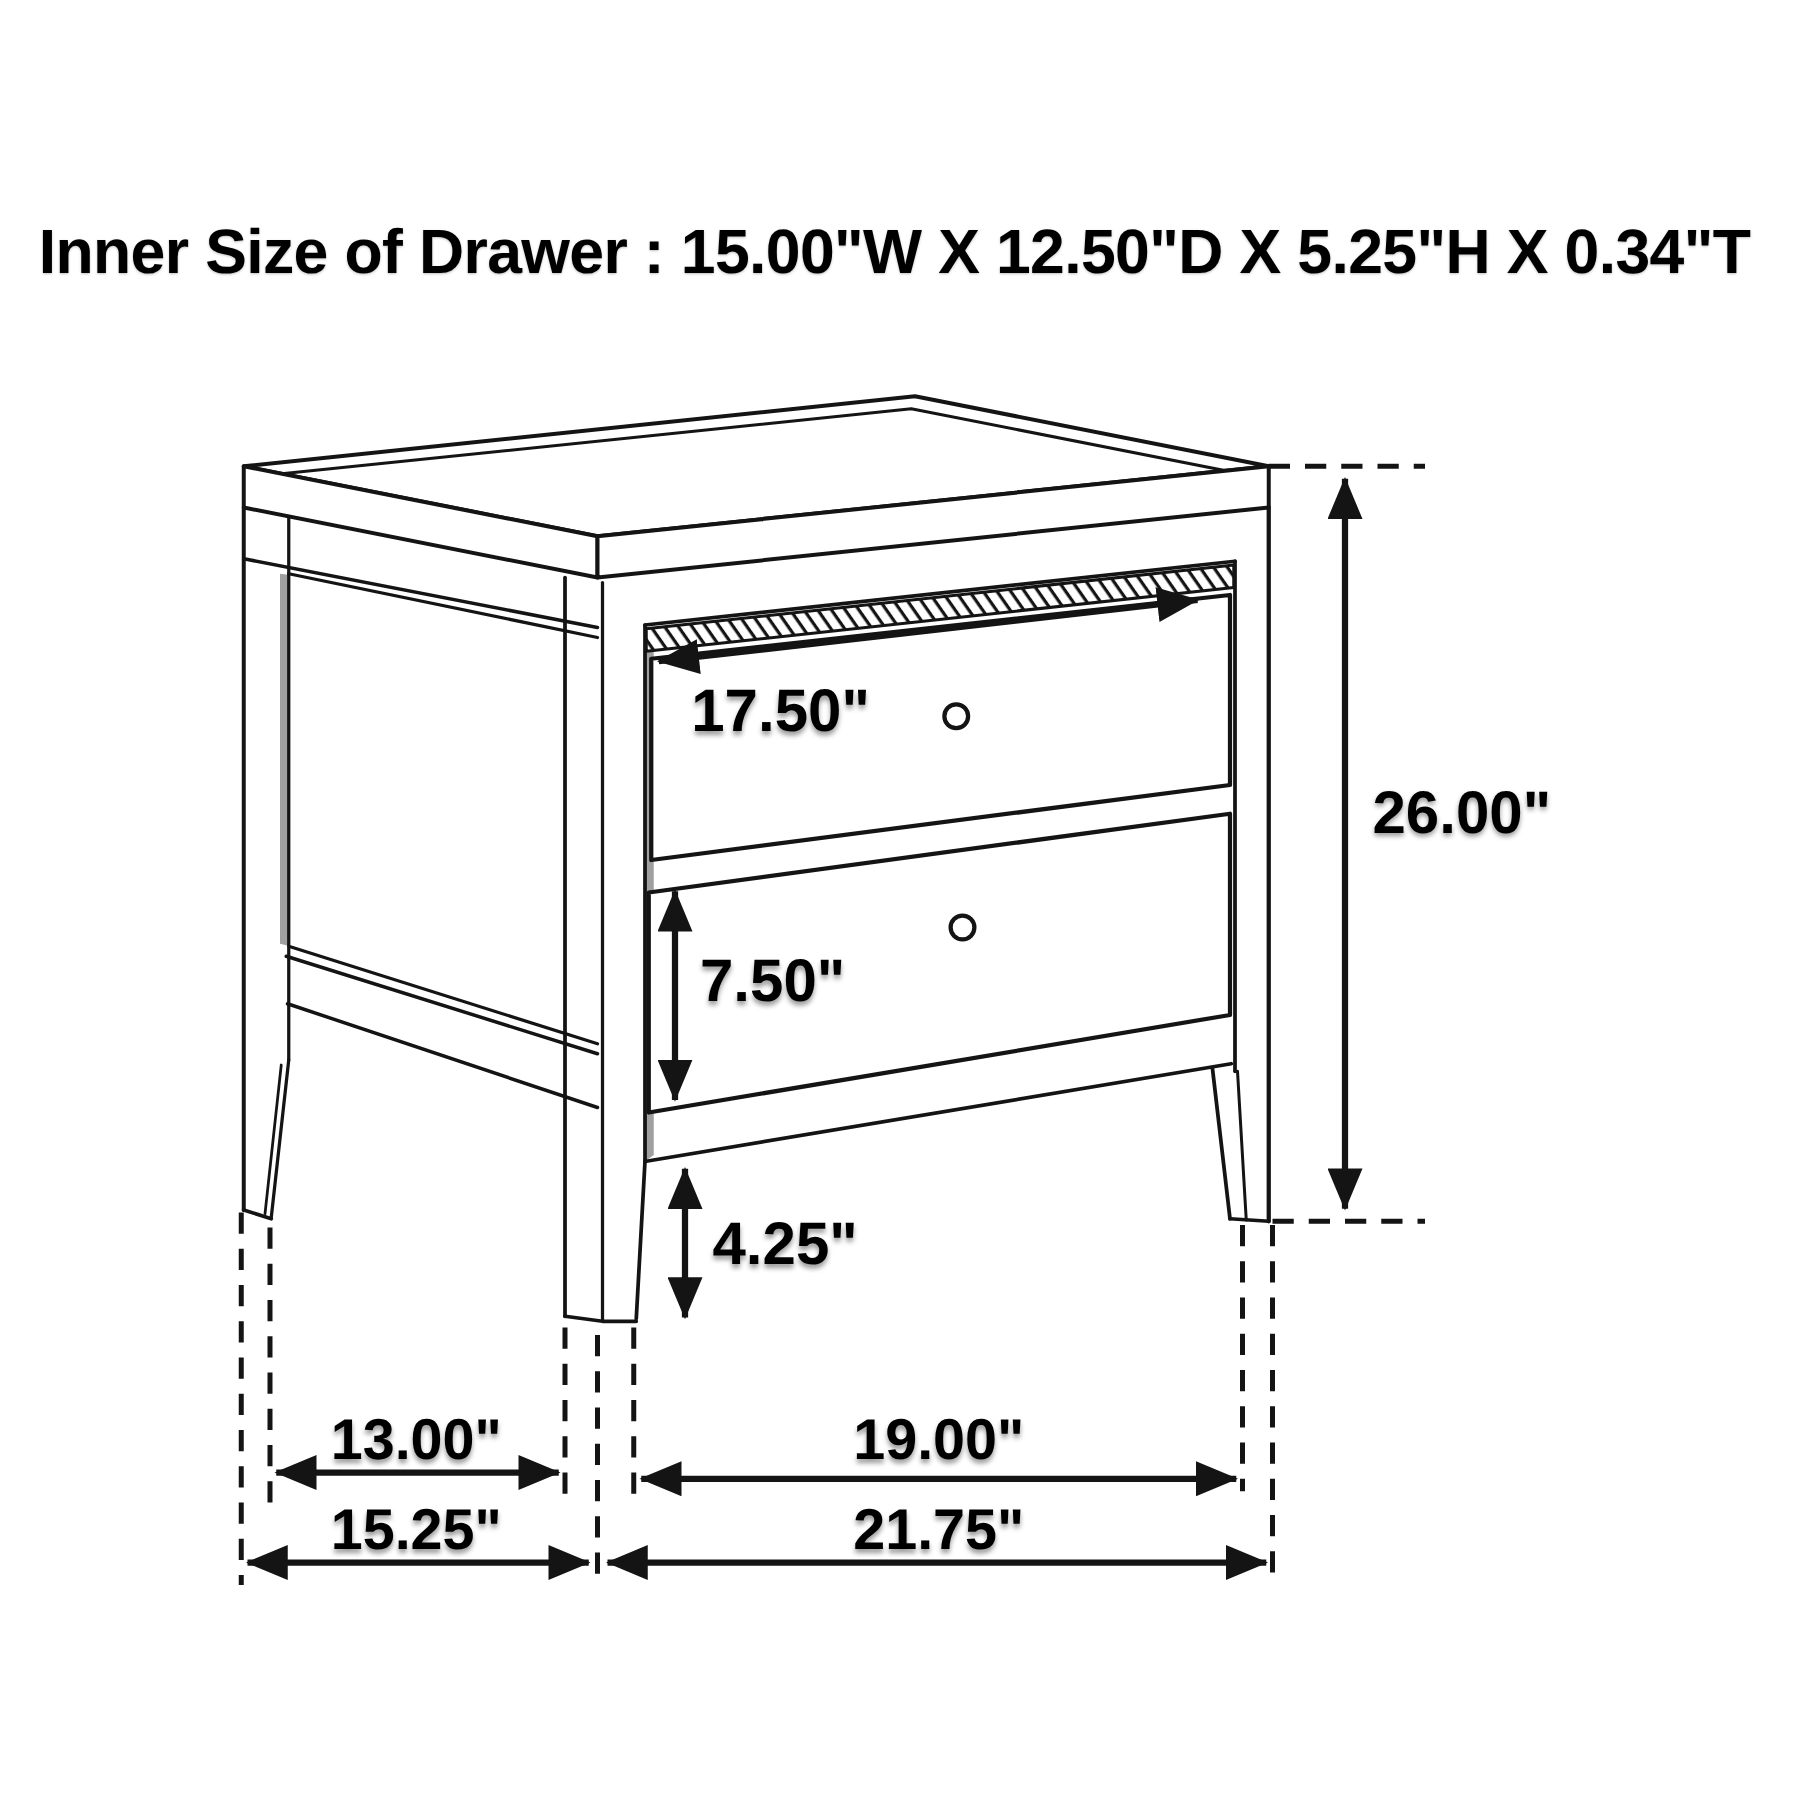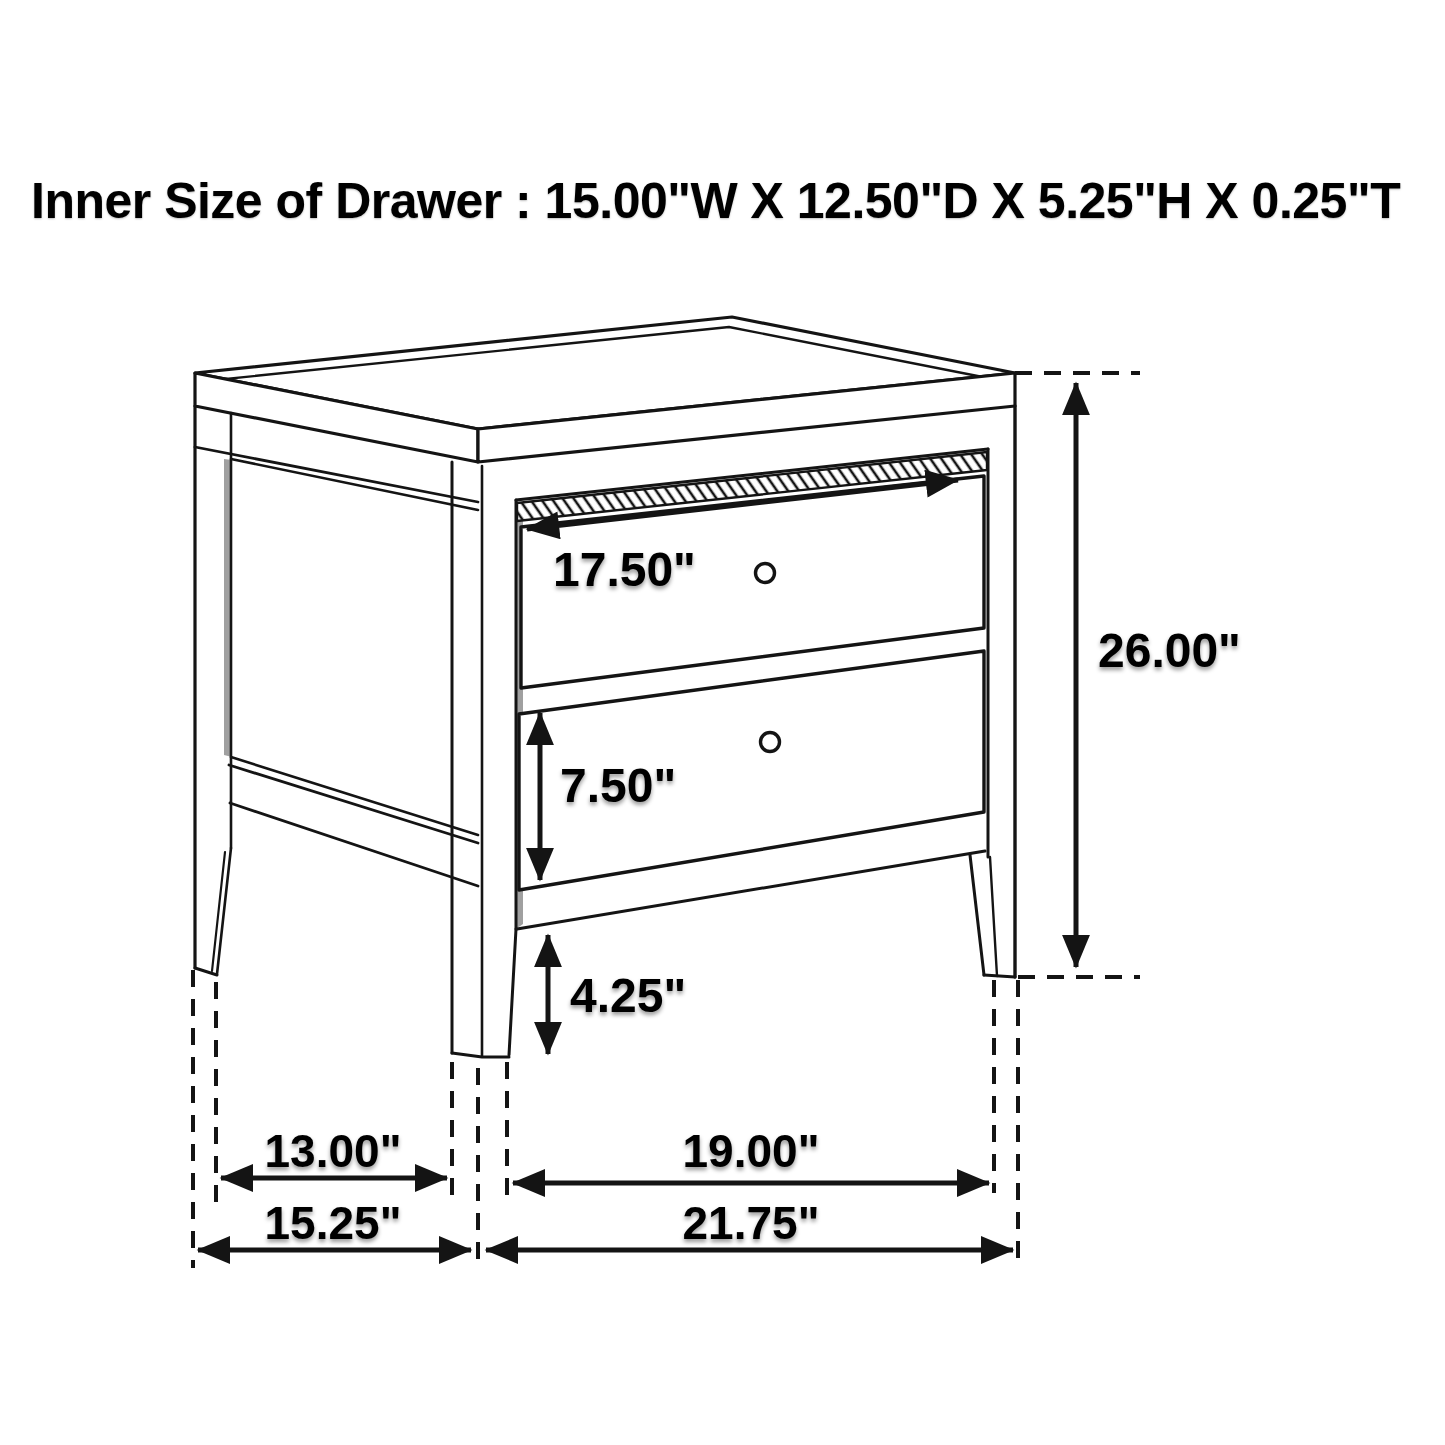--- a/index.html
+++ b/index.html
@@ -121,21 +121,21 @@
         <line x1="540" y1="713" x2="540" y2="880" marker-start="url(#mStart)" marker-end="url(#mEnd)"></line>
         <line x1="548" y1="935" x2="548" y2="1054" marker-start="url(#mStart)" marker-end="url(#mEnd)"></line>
         <line x1="221" y1="1178" x2="447" y2="1178" marker-start="url(#mStart)" marker-end="url(#mEnd)"></line>
         <line x1="513" y1="1183" x2="989" y2="1183" marker-start="url(#mStart)" marker-end="url(#mEnd)"></line>
         <line x1="198" y1="1250" x2="471" y2="1250" marker-start="url(#mStart)" marker-end="url(#mEnd)"></line>
         <line x1="486" y1="1250" x2="1013" y2="1250" marker-start="url(#mStart)" marker-end="url(#mEnd)"></line>
       </g>
     </g>
   </svg>
 
-  <div id="title-text">Inner Size of Drawer : 15.00"W X 12.50"D X 5.25"H X 0.25"T</div>
+  <div id="title-text">Inner Size of Drawer : 15.00"W X 12.50"D X 5.25"H X 0.34"T</div>
 
   <div class="lbl f48" style="left:553px;top:546px;">17.50"</div>
   <div class="lbl f48" style="left:1098px;top:627px;">26.00"</div>
   <div class="lbl f48" style="left:560px;top:762px;">7.50"</div>
   <div class="lbl f48" style="left:570px;top:972px;">4.25"</div>
   <div class="lbl f46 center" style="left:333px;top:1128px;">13.00"</div>
   <div class="lbl f46 center" style="left:751px;top:1128px;">19.00"</div>
   <div class="lbl f46 center" style="left:333px;top:1200px;">15.25"</div>
   <div class="lbl f46 center" style="left:751px;top:1200px;">21.75"</div>
 </div>

